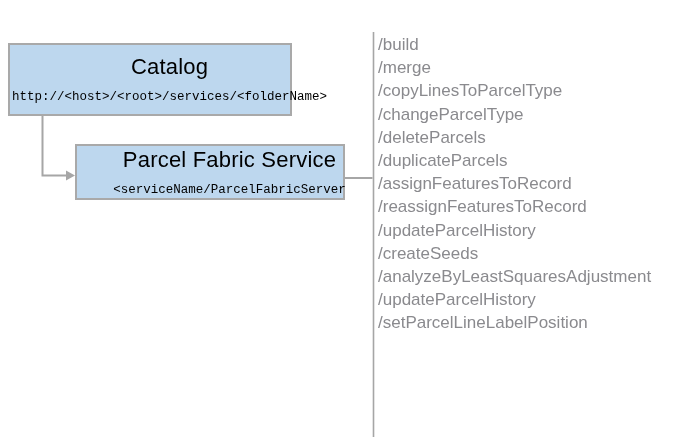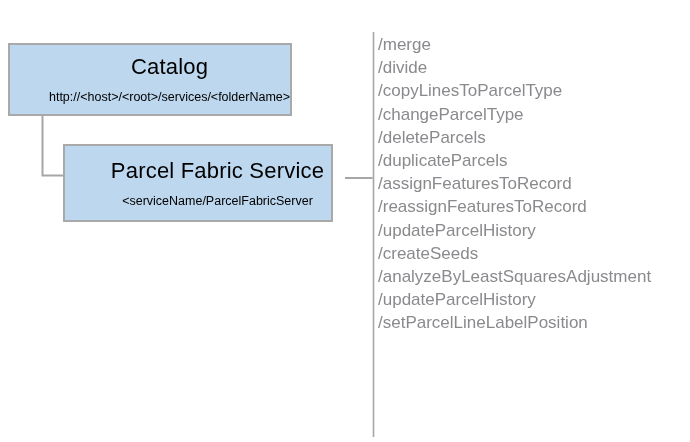--- a/index.html
+++ b/index.html
@@ -24,34 +24,35 @@
     background: var(--box-fill);
     border: 2px solid var(--box-border);
     display: flex;
     flex-direction: column;
     align-items: center;
     justify-content: center;
     text-align: left;
     padding-left: 39px;
   }
   .catalog-box  { left: 8px;  top: 43px;  width: 284px; height: 73px; }
-  .service-box  { left: 63px; top: 144px; width: 270px; height: 78px; }
+  .service-box  { left: 75px; top: 144px; width: 270px; height: 56px; }
   .node-title {
     font-size: 22px;
     line-height: 26px;
     color: var(--title-text);
     letter-spacing: 0.2px;
     white-space: nowrap;
   }
   .node-subtitle {
     font-size: 12.5px;
     line-height: 16px;
     margin-top: 9px;
     color: var(--title-text);
     white-space: nowrap;
+    font-family: Liberation Mono, monospace;
   }
   .connector-svg {
     position: absolute;
     left: 0; top: 0;
     width: 690px; height: 442px;
     pointer-events: none;
   }
   .connector-svg .wire {
     stroke: var(--connector);
     fill: none;
@@ -90,22 +91,22 @@
     <div class="node-title">Catalog</div>
     <div class="node-subtitle">http://&lt;host&gt;/&lt;root&gt;/services/&lt;folderName&gt;</div>
   </div>
 
   <div class="node-box service-box">
     <div class="node-title">Parcel Fabric Service</div>
     <div class="node-subtitle">&lt;serviceName/ParcelFabricServer</div>
   </div>
 
   <div class="endpoints">
+      <div class="endpoint">/build</div>
       <div class="endpoint">/merge</div>
-      <div class="endpoint">/divide</div>
       <div class="endpoint">/copyLinesToParcelType</div>
       <div class="endpoint">/changeParcelType</div>
       <div class="endpoint">/deleteParcels</div>
       <div class="endpoint">/duplicateParcels</div>
       <div class="endpoint">/assignFeaturesToRecord</div>
       <div class="endpoint">/reassignFeaturesToRecord</div>
       <div class="endpoint">/updateParcelHistory</div>
       <div class="endpoint">/createSeeds</div>
       <div class="endpoint">/analyzeByLeastSquaresAdjustment</div>
       <div class="endpoint">/updateParcelHistory</div>

